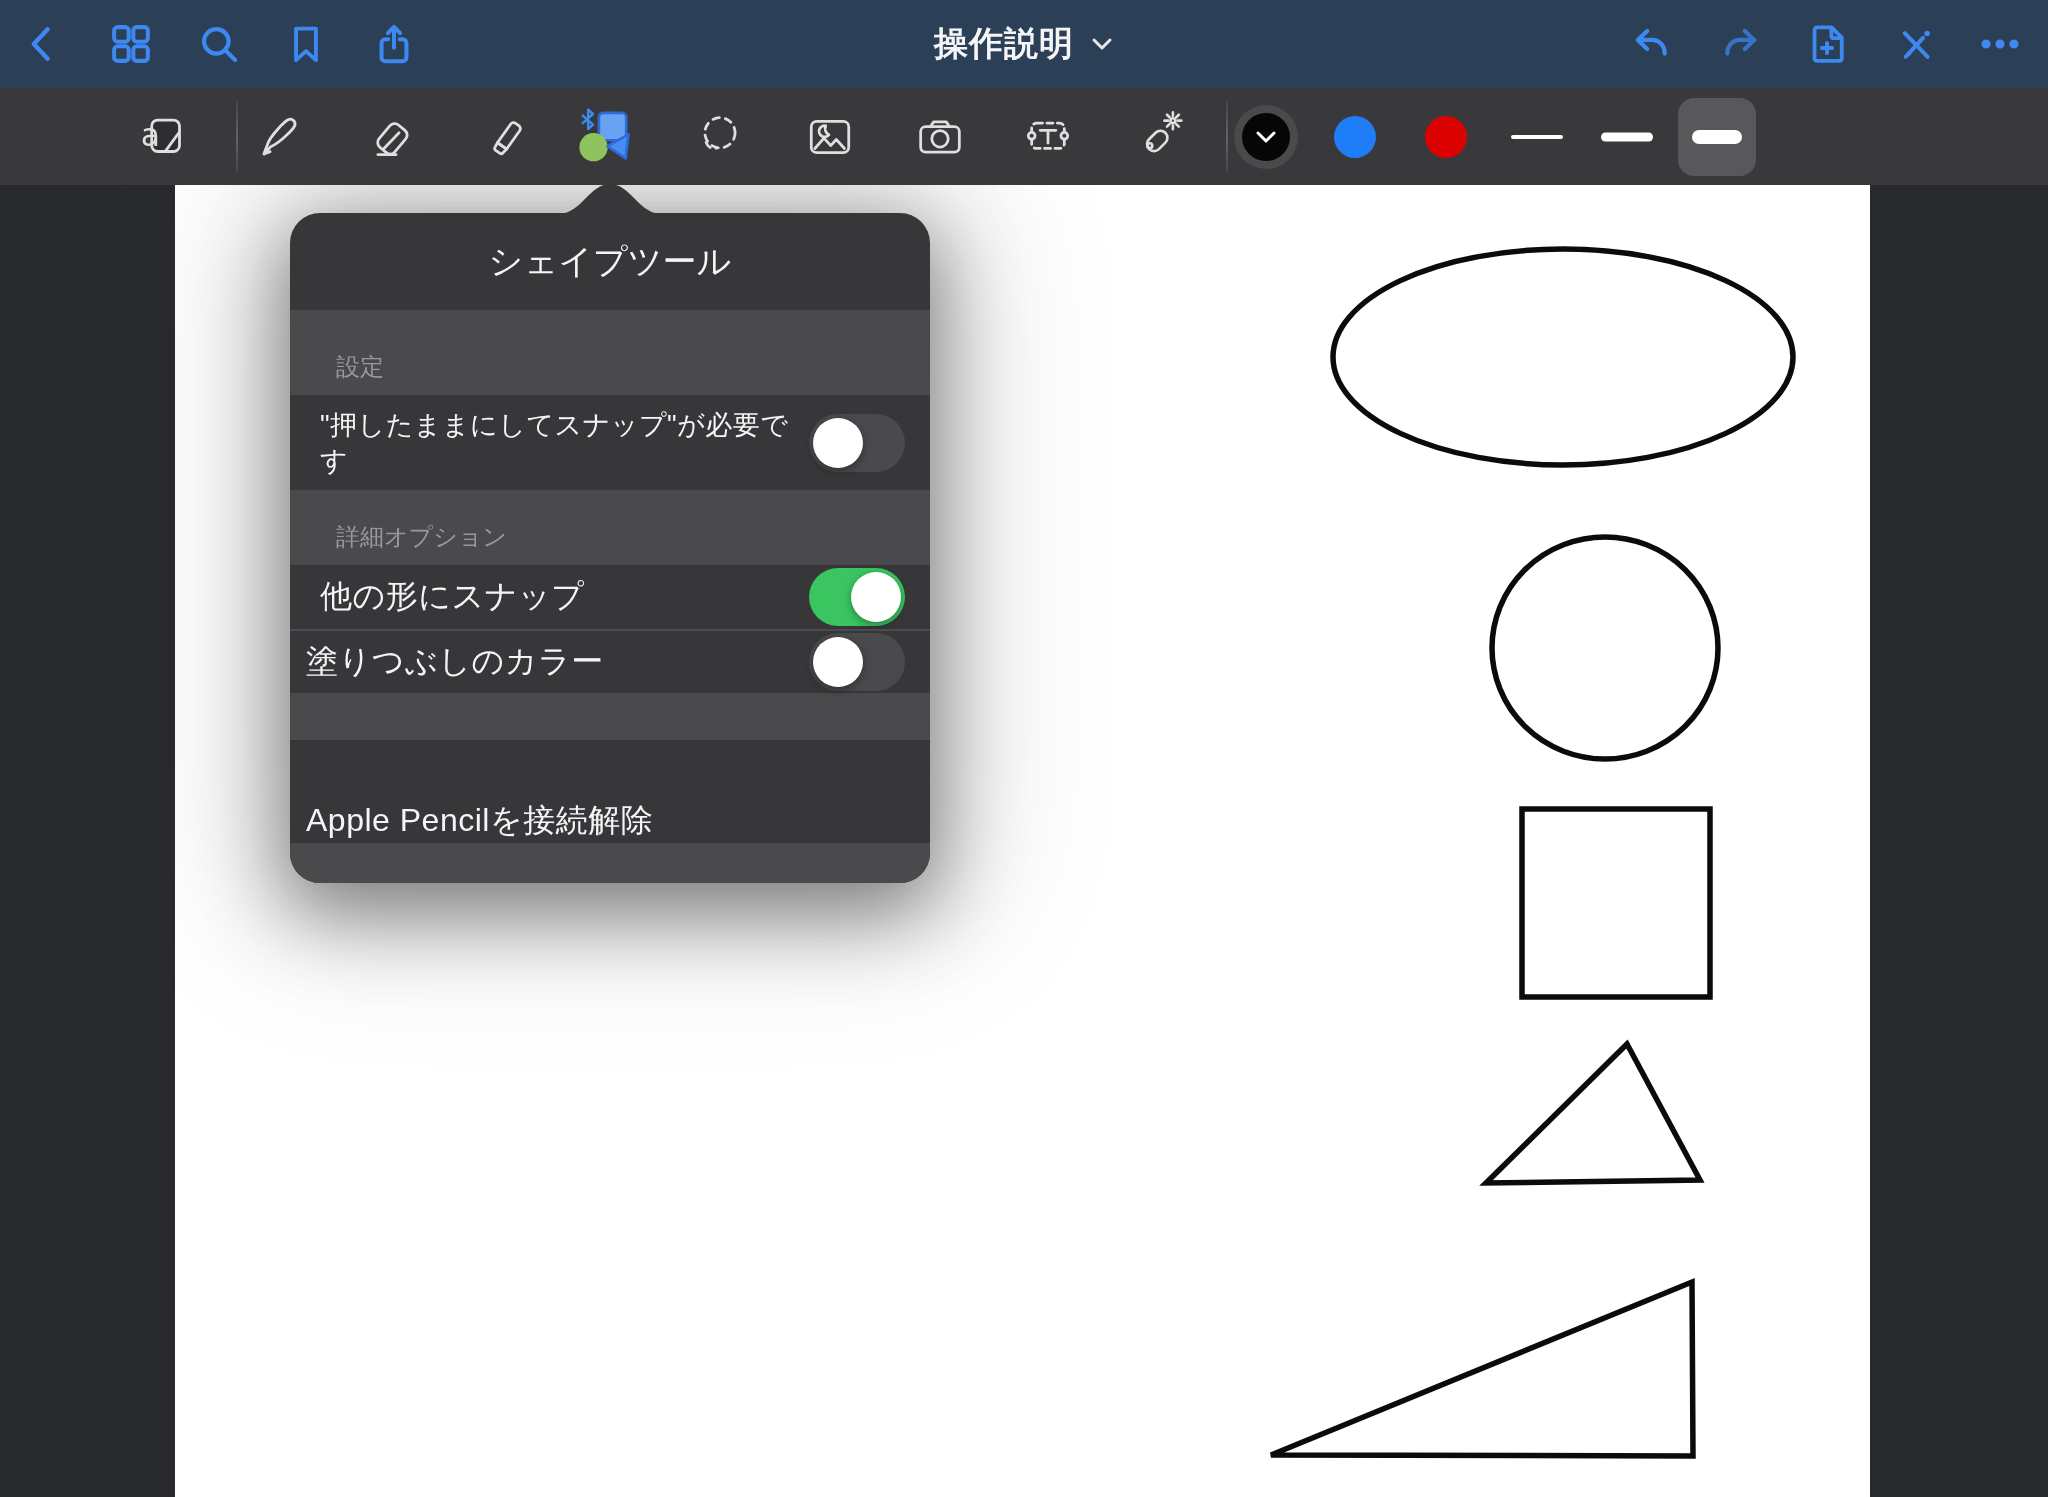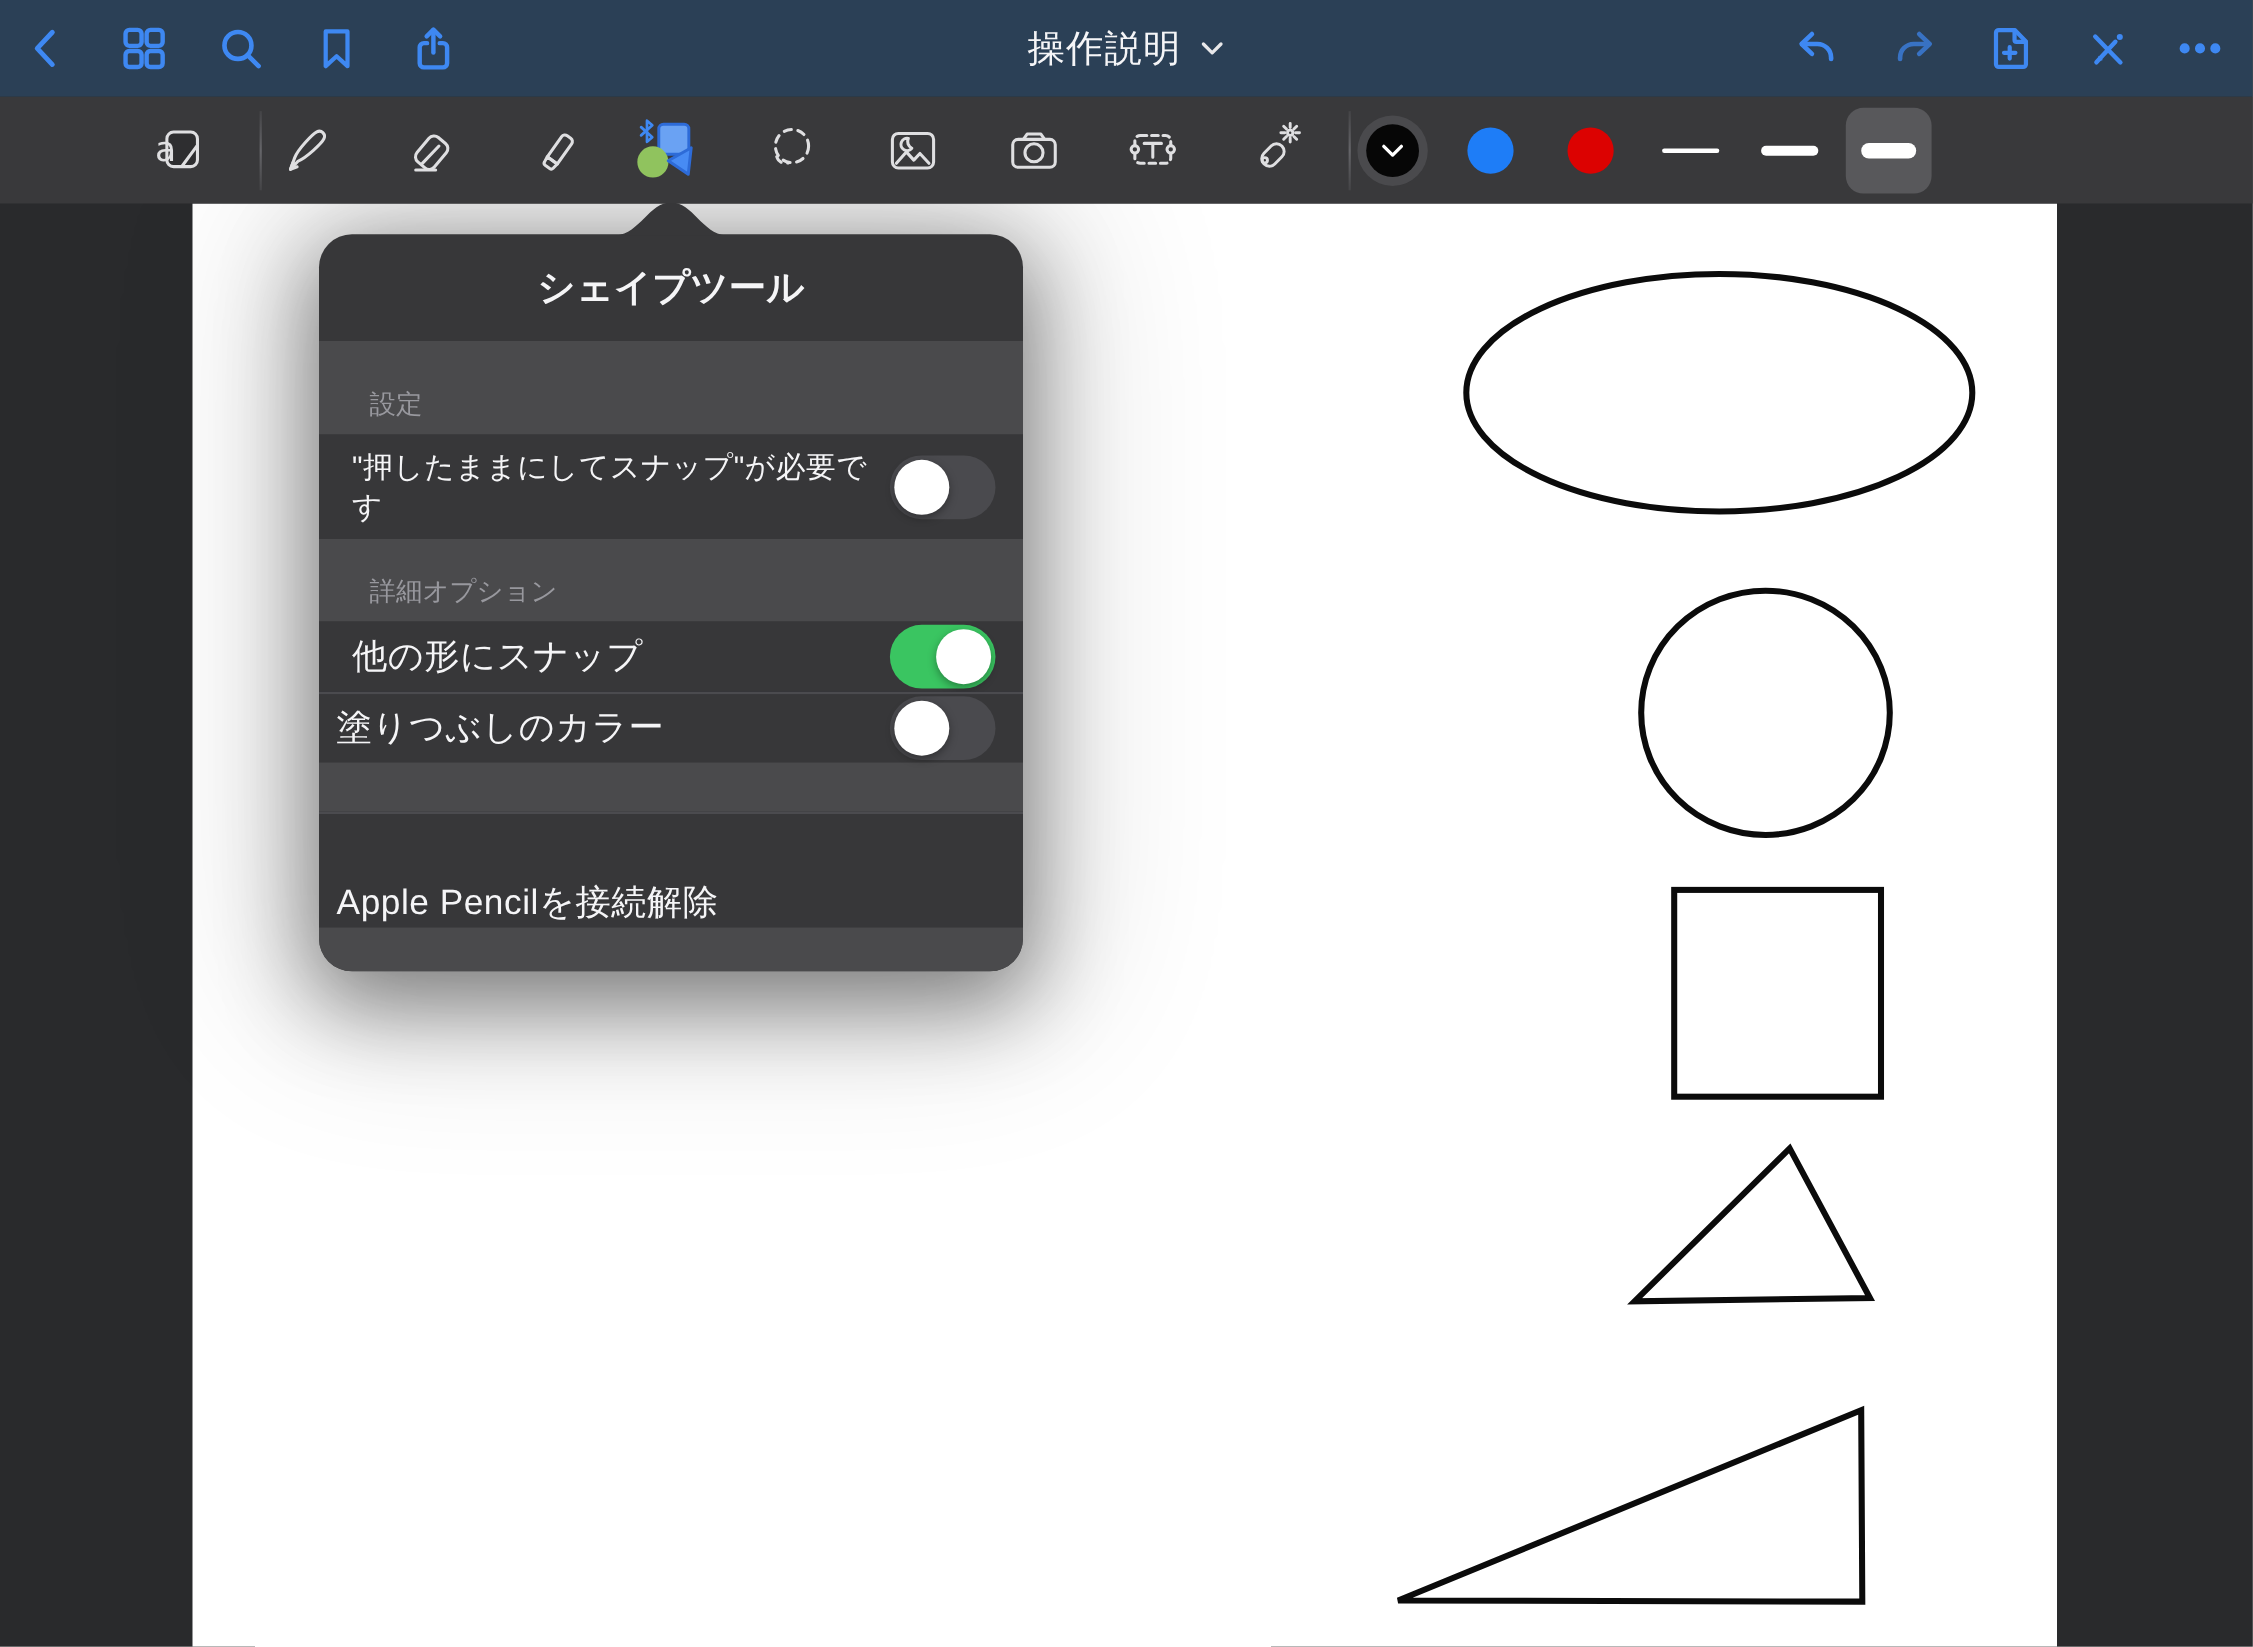--- a/index.html
+++ b/index.html
@@ -9,21 +9,21 @@
     font-family:"Liberation Sans","DejaVu Sans",sans-serif;
     -webkit-font-smoothing:antialiased;
   }
   svg{display:block;}
 
   
   .navbar{position:absolute;left:0;top:0;width:2048px;height:88px;background:var(--navbar-bg,#2b4056);z-index:40;}
   .nav-item{position:absolute;top:50%;transform:translate(-50%,-50%);color:var(--accent,#3e88f2);cursor:pointer;}
   .nav-item svg{stroke:var(--accent,#3e88f2);}
   .nav-title{position:absolute;left:50%;top:50%;transform:translate(-50%,-50%);display:flex;align-items:center;gap:16px;color:var(--text-primary,#fff);cursor:pointer;}
-  .nav-title .t{font-size:34px;font-weight:400;letter-spacing:1px;}
+  .nav-title .t{font-size:34px;font-weight:700;letter-spacing:1px;}
   .dim{opacity:.7;}
 
   
   .toolbar{position:absolute;left:0;top:88px;width:2048px;height:97px;background:var(--toolbar-bg,#39393b);z-index:40;}
   .tool{position:absolute;top:50%;transform:translate(-50%,-50%);cursor:pointer;}
   .tool svg{stroke:var(--toolbar-icon,#dfdfe1);}
   .tb-sep{position:absolute;top:50%;transform:translate(-50%,-50%);width:2px;height:72px;
     background:linear-gradient(to bottom,rgba(130,130,135,.15),rgba(130,130,135,.6),rgba(130,130,135,.15));}
   .swatch{position:absolute;top:50%;transform:translate(-50%,-50%);border-radius:50%;cursor:pointer;}
   .swatch.sel-black{width:48px;height:48px;background:var(--swatch-black,#060606);box-shadow:0 0 0 8px var(--swatch-ring,#4a4a4d);display:flex;align-items:center;justify-content:center;}
@@ -34,21 +34,21 @@
 
   
   .page{position:absolute;left:175px;top:185px;width:1695px;height:1312px;background:var(--page-bg,#fff);z-index:1;}
   #canvas-shapes{position:absolute;left:0;top:0;width:2048px;height:1497px;z-index:5;pointer-events:none;}
 
   
   .popover-wrap{position:absolute;left:290px;top:213px;width:640px;z-index:20;}
   .pop-arrow{position:absolute;left:270px;top:-29px;}
   .popover-body{width:640px;border-radius:30px;overflow:hidden;background:var(--popover-bg,#373739);
     box-shadow:0 24px 80px 8px rgba(0,0,0,.45), 0 0 160px 40px rgba(0,0,0,.14);}
-  .pop-header{height:97px;display:flex;align-items:center;justify-content:center;color:var(--text-primary,#fff);font-size:34px;font-weight:700;}
+  .pop-header{height:97px;display:flex;align-items:center;justify-content:center;color:var(--text-primary,#fff);font-size:34px;font-weight:400;}
   .pop-band{background:var(--popover-band,#4a4a4c);display:flex;align-items:flex-end;padding:0 0 12px 46px;box-sizing:border-box;color:var(--text-secondary,#98989e);font-size:24px;}
   .band-a{height:85px;}
   .band-b{height:75px;}
   .band-spacer{height:45px;padding:0;}
   .band-bottom{height:40px;padding:0;}
   .pop-row{position:relative;display:flex;align-items:center;background:var(--popover-bg,#373739);padding:0 25px 0 30px;box-sizing:border-box;color:var(--text-primary,#fff);}
   .pop-row .lbl{flex:1;font-size:32px;letter-spacing:.5px;}
   .pop-row.small .lbl{font-size:27px;}
   .hairline{border-top:2px solid var(--separator,#4b4b4f);padding-left:16px;}
   .r1{height:95px;}

